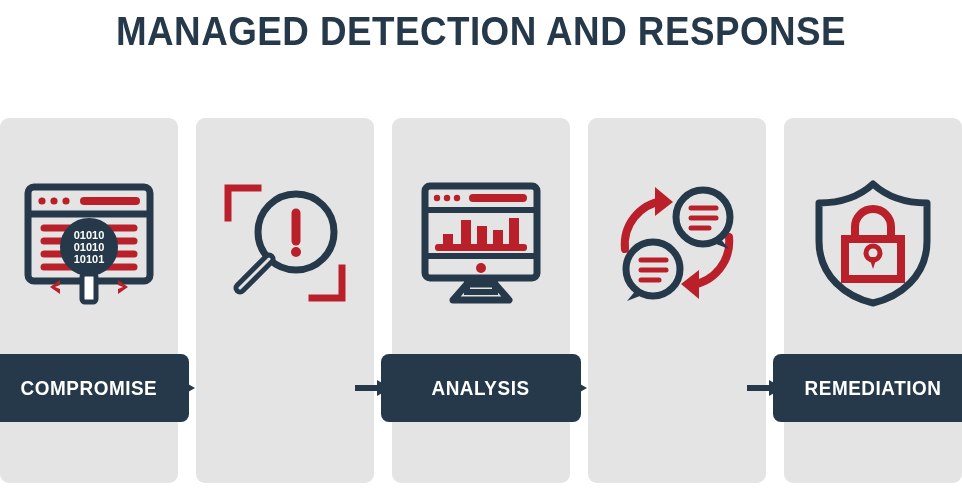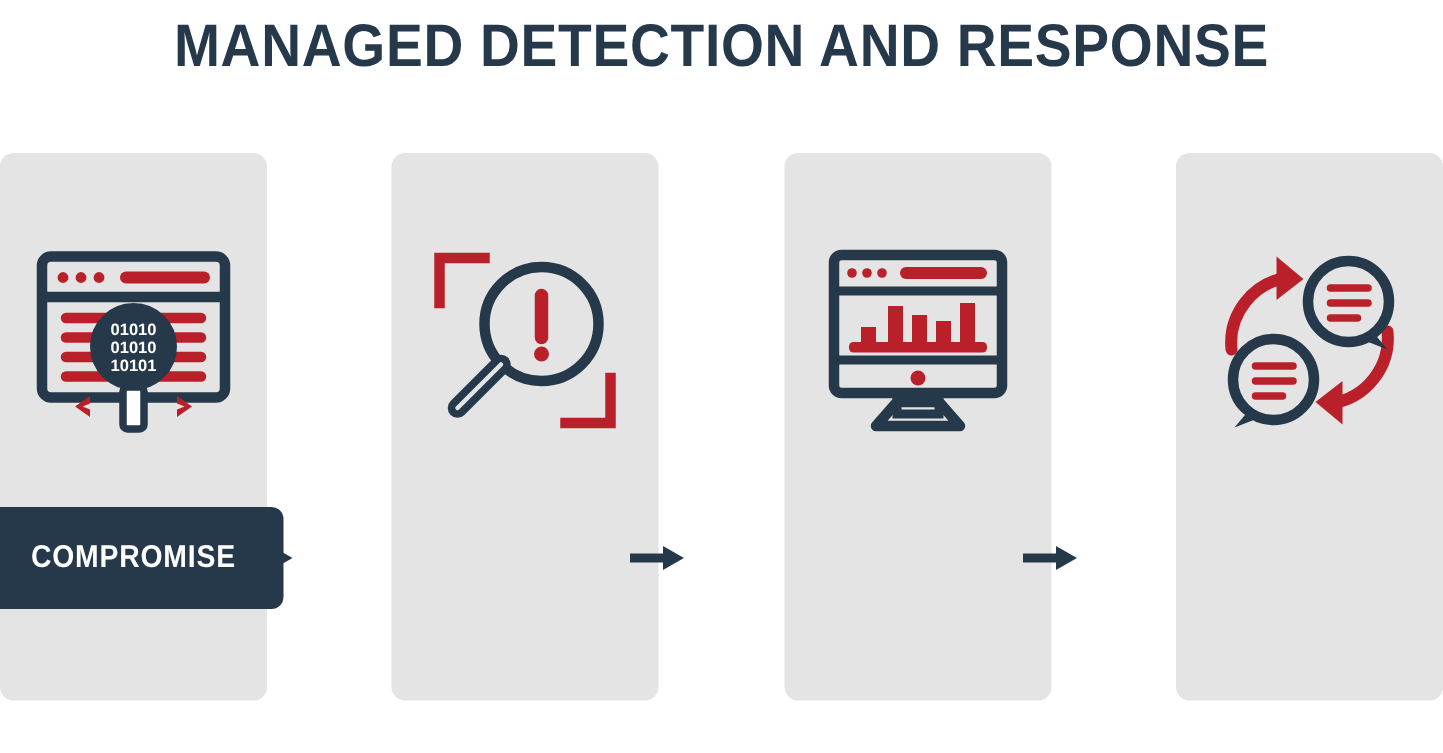--- a/index.html
+++ b/index.html
@@ -44,20 +44,21 @@
     flex-direction: row;
     align-items: flex-start;
     justify-content: space-between;
   }
 
   .stage {
     position: relative;
     width: 178px;
     height: 301px;
     flex: 0 0 178px;
+    margin-top: 16px;
   }
 
   .stage-panel {
     position: absolute;
     top: 0;
     left: 0;
     width: 178px;
     height: 365px;
     background: #e4e4e4;
     border-radius: 9px;
@@ -198,20 +199,23 @@
           <rect x="60" y="44" width="10" height="20"></rect>
           <rect x="76" y="48" width="10" height="16"></rect>
           <rect x="92" y="36" width="10" height="28"></rect>
           <rect x="18" y="62" width="92" height="7" rx="3"></rect>
         </g>
         <circle cx="64" cy="86" r="5" fill="#b9202a"></circle>
         <rect x="50" y="96" width="28" height="14" fill="none" stroke="#26394a" stroke-width="6"></rect>
         <path d="M36 118 L50 102 L78 102 L92 118 Z" fill="none" stroke="#26394a" stroke-width="7" stroke-linejoin="round"></path>
       </svg>
     </div>
+    <div class="stage-label">
+      <span class="stage-label-text">ANALYSIS</span>
+    </div>
     <div class="flow-arrow">
       <svg width="38" height="20" viewBox="0 0 38 20">
         <line x1="0" y1="10" x2="24" y2="10" stroke="#26394a" stroke-width="6"></line>
         <path d="M22 2 L36 10 L22 18 Z" fill="#26394a"></path>
       </svg>
     </div>
   </div>
 
   <div class="stage">
     <div class="stage-panel"></div>
@@ -244,14 +248,31 @@
       </svg>
     </div>
     <div class="flow-arrow">
       <svg width="38" height="20" viewBox="0 0 38 20">
         <line x1="0" y1="10" x2="24" y2="10" stroke="#26394a" stroke-width="6"></line>
         <path d="M22 2 L36 10 L22 18 Z" fill="#26394a"></path>
       </svg>
     </div>
   </div>
 
+  <div class="stage">
+    <div class="stage-panel"></div>
+    <div class="stage-icon">
+      <svg width="124" height="128" viewBox="0 0 124 128">
+        <path d="M8 24 C34 24 50 16 62 5 C74 16 90 24 116 24 L116 62
+                 C116 98 88 118 62 124 C36 118 8 98 8 62 Z" fill="none" stroke="#26394a" stroke-width="7" stroke-linejoin="round"></path>
+        <path d="M44 62 L44 48 A18 18 0 0 1 80 48 L80 62" fill="none" stroke="#b9202a" stroke-width="8"></path>
+        <rect x="34" y="60" width="56" height="40" fill="none" stroke="#b9202a" stroke-width="8"></rect>
+        <circle cx="62" cy="74" r="7" fill="none" stroke="#b9202a" stroke-width="5"></circle>
+        <path d="M58 78 L62 90 L66 78 Z" fill="#b9202a"></path>
+      </svg>
+    </div>
+    <div class="stage-label">
+      <span class="stage-label-text">REMEDIATION</span>
+    </div>
+
+  </div>
 
 </div>
 
 </body></html>

